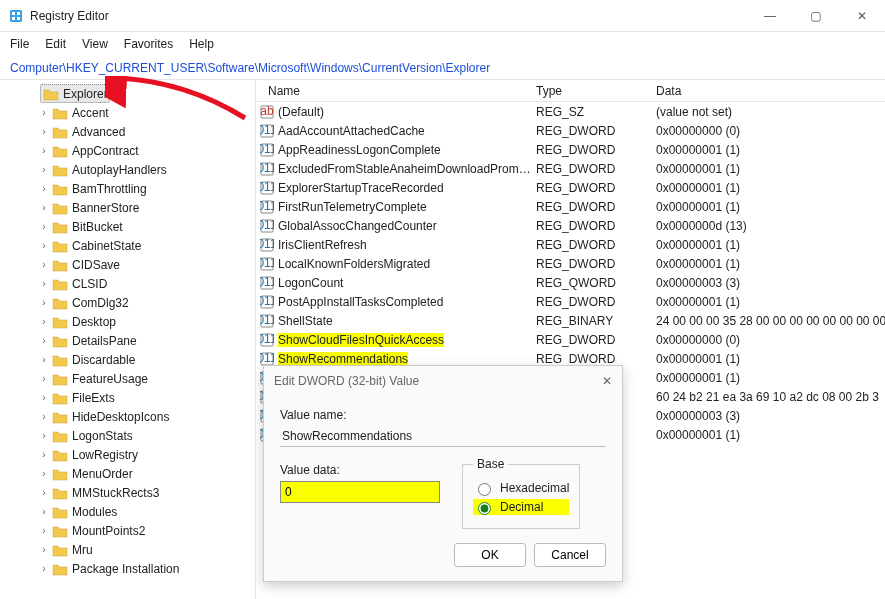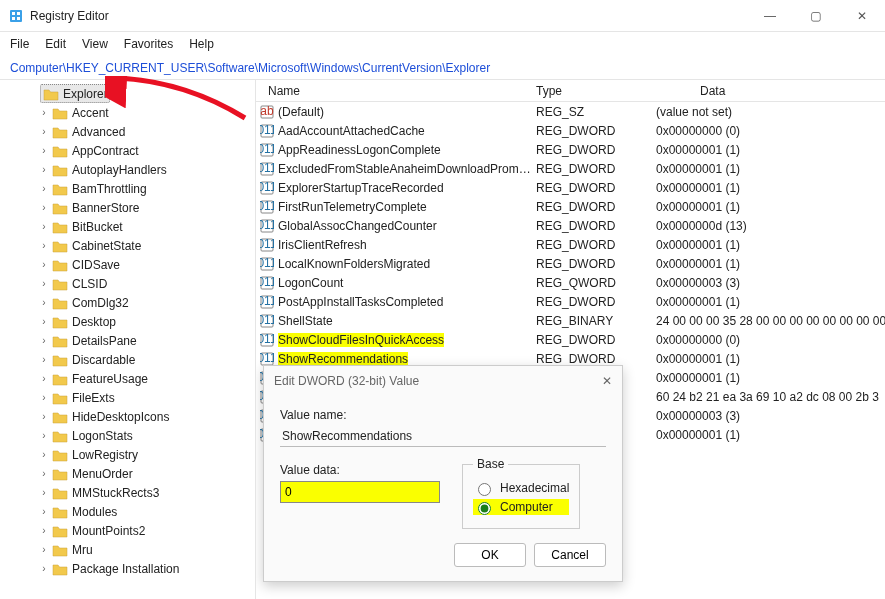--- a/index.html
+++ b/index.html
@@ -18,21 +18,21 @@
   .tree-row .twisty.closed::before { content: "›"; }
   .tree-row .folder { width: 16px; height: 14px; margin: 0 4px 0 2px; display: inline-block; }
   .folder svg { display: block; }
   .tree-row .lbl { color: #222; }
   .tree-row.root { background: #e8e8e8; border: 1px dotted #888; border-radius: 2px; width: 70px; margin-left: 22px; padding-left: 0; justify-content: flex-start; }
   .tree-row.root .folder { margin-left: 2px; }
   .tree-row.sub { padding-left: 38px; }
   .cols { display: flex; border-bottom: 1px solid #e5e5e5; height: 22px; align-items: center; color: #222; }
   .col-name { width: 280px; padding-left: 12px; }
   .col-type { width: 120px; }
-  .col-data { flex: 1; margin-left: 44px; }
+  .col-data { flex: 1; }
   .values { }
   .vrow { display: flex; height: 19px; align-items: center; white-space: nowrap; }
   .vrow .icn { width: 22px; display: flex; align-items: center; justify-content: center; }
   .vrow .nm { width: 258px; overflow: hidden; text-overflow: ellipsis; color: #222; }
   .vrow .tp { width: 120px; color: #222; }
   .vrow .dt { flex: 1; color: #222; overflow: hidden; }
   .vrow.hl .nm span { background: #faff00; }
   .arrow { position: absolute; top: 76px; left: 105px; pointer-events: none; }
   .dialog { position: absolute; left: 7px; top: 285px; width: 360px; background: #fafafa; border: 1px solid #ccc; box-shadow: 0 4px 12px rgba(0,0,0,.2); }
   .dialog .dtitle { display: flex; align-items: center; height: 30px; padding: 0 10px; color: #666; }
@@ -550,21 +550,21 @@
           </div>
           <fieldset>
             <legend>Base</legend>
             <div class="radios">
               <label>
                 <input type="radio" name="base" style="">
                 <span>Hexadecimal</span>
               </label>
               <label class="dec">
                 <input type="radio" name="base" checked="" style="">
-                <span>Computer</span>
+                <span>Decimal</span>
               </label>
             </div>
           </fieldset>
         </div>
         <div class="btns">
           <button>OK</button>
           <button>Cancel</button>
         </div>
       </div>
     </div>

